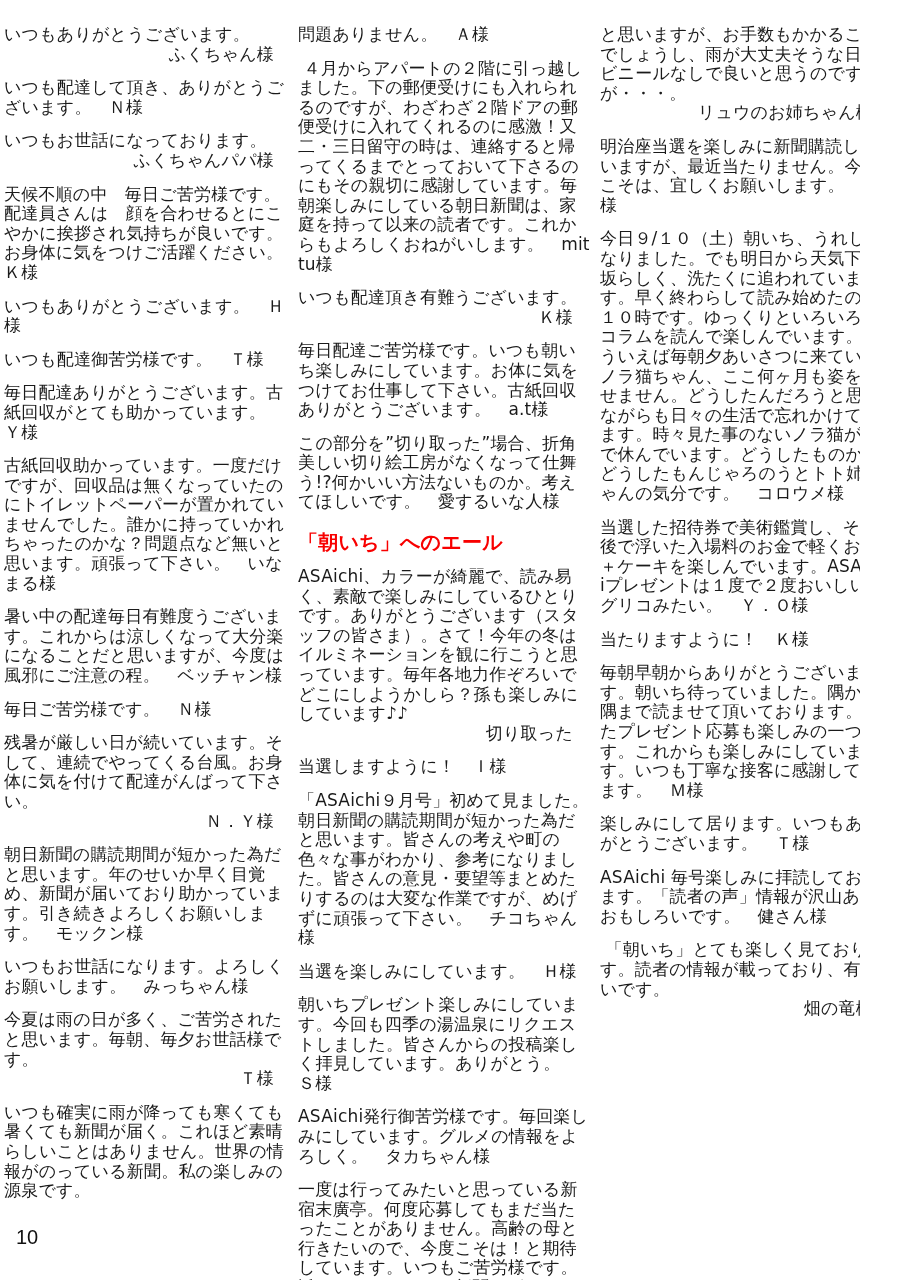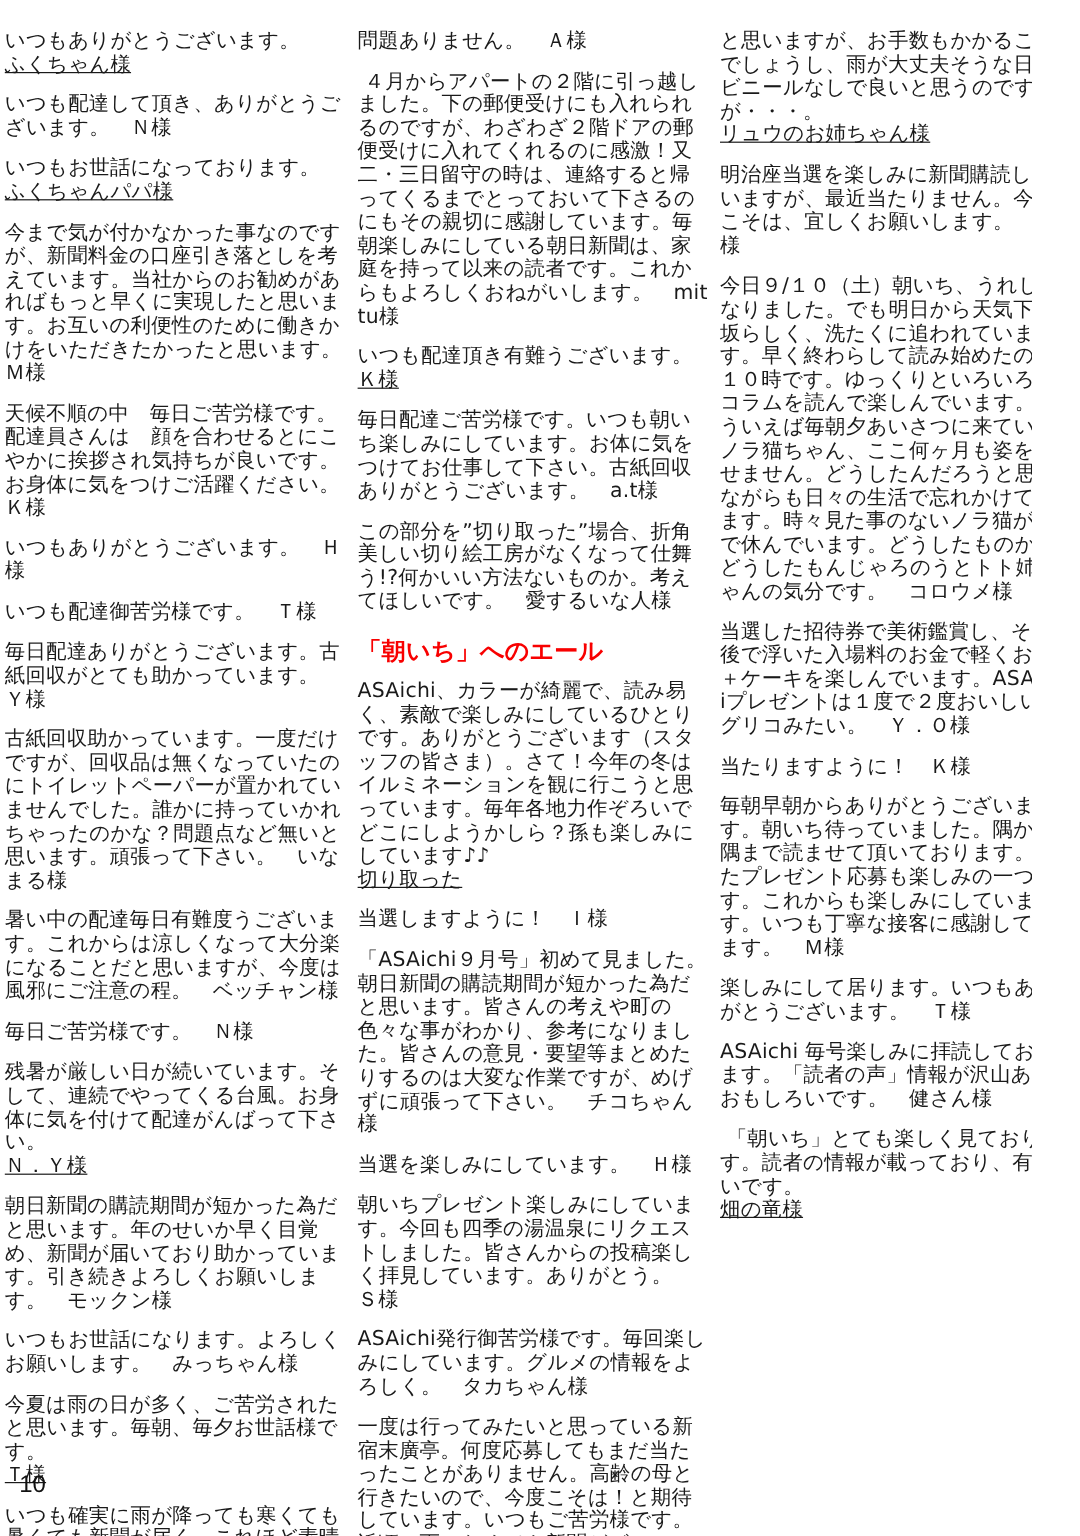--- a/index.html
+++ b/index.html
@@ -31,22 +31,22 @@
   .blk { margin: 0; }
   .blk + .blk { margin-top: 14px; }
 
   .blk-p {
     white-space: pre-wrap;
     overflow-wrap: break-word;
     word-break: break-all;
   }
   .blk-sig {
     margin-top: 0 !important;   
+    text-align: right;
     padding-right: 18px;
-    text-decoration: underline;
   }
   .blk-h {
     font-weight: bold;
     font-size: 20px;
     line-height: 22px;
     color: var(--accent, #f80000);
     padding-top: 5px;
     margin-bottom: 0;
   }
   .page-number {
@@ -62,21 +62,20 @@
 </head>
 <body>
 
 <div class="page">
   <div class="col col-1">
       <div class="blk blk-p">いつもありがとうございます。</div>
       <div class="blk blk-sig">ふくちゃん様</div>
       <div class="blk blk-p">いつも配達して頂き、ありがとうございます。　Ｎ様</div>
       <div class="blk blk-p">いつもお世話になっております。</div>
       <div class="blk blk-sig">ふくちゃんパパ様</div>
-      <div class="blk blk-p">今まで気が付かなかった事なのですが、新聞料金の口座引き落としを考えています。当社からのお勧めがあればもっと早くに実現したと思います。お互いの利便性のために働きかけをいただきたかったと思います。　Ｍ様</div>
       <div class="blk blk-p">天候不順の中　毎日ご苦労様です。配達員さんは　顔を合わせるとにこやかに挨拶され気持ちが良いです。お身体に気をつけご活躍ください。　Ｋ様</div>
       <div class="blk blk-p">いつもありがとうございます。　Ｈ様</div>
       <div class="blk blk-p">いつも配達御苦労様です。　Ｔ様</div>
       <div class="blk blk-p">毎日配達ありがとうございます。古紙回収がとても助かっています。　Ｙ様</div>
       <div class="blk blk-p">古紙回収助かっています。一度だけですが、回収品は無くなっていたのにトイレットペーパーが置かれていませんでした。誰かに持っていかれちゃったのかな？問題点など無いと思います。頑張って下さい。　いなまる様</div>
       <div class="blk blk-p">暑い中の配達毎日有難度うございます。これからは涼しくなって大分楽になることだと思いますが、今度は風邪にご注意の程。　ベッチャン様</div>
       <div class="blk blk-p">毎日ご苦労様です。　Ｎ様</div>
       <div class="blk blk-p">残暑が厳しい日が続いています。そして、連続でやってくる台風。お身体に気を付けて配達がんばって下さい。</div>
       <div class="blk blk-sig">Ｎ．Ｙ様</div>
       <div class="blk blk-p">朝日新聞の購読期間が短かった為だと思います。年のせいか早く目覚め、新聞が届いており助かっています。引き続きよろしくお願いします。　モックン様</div>

